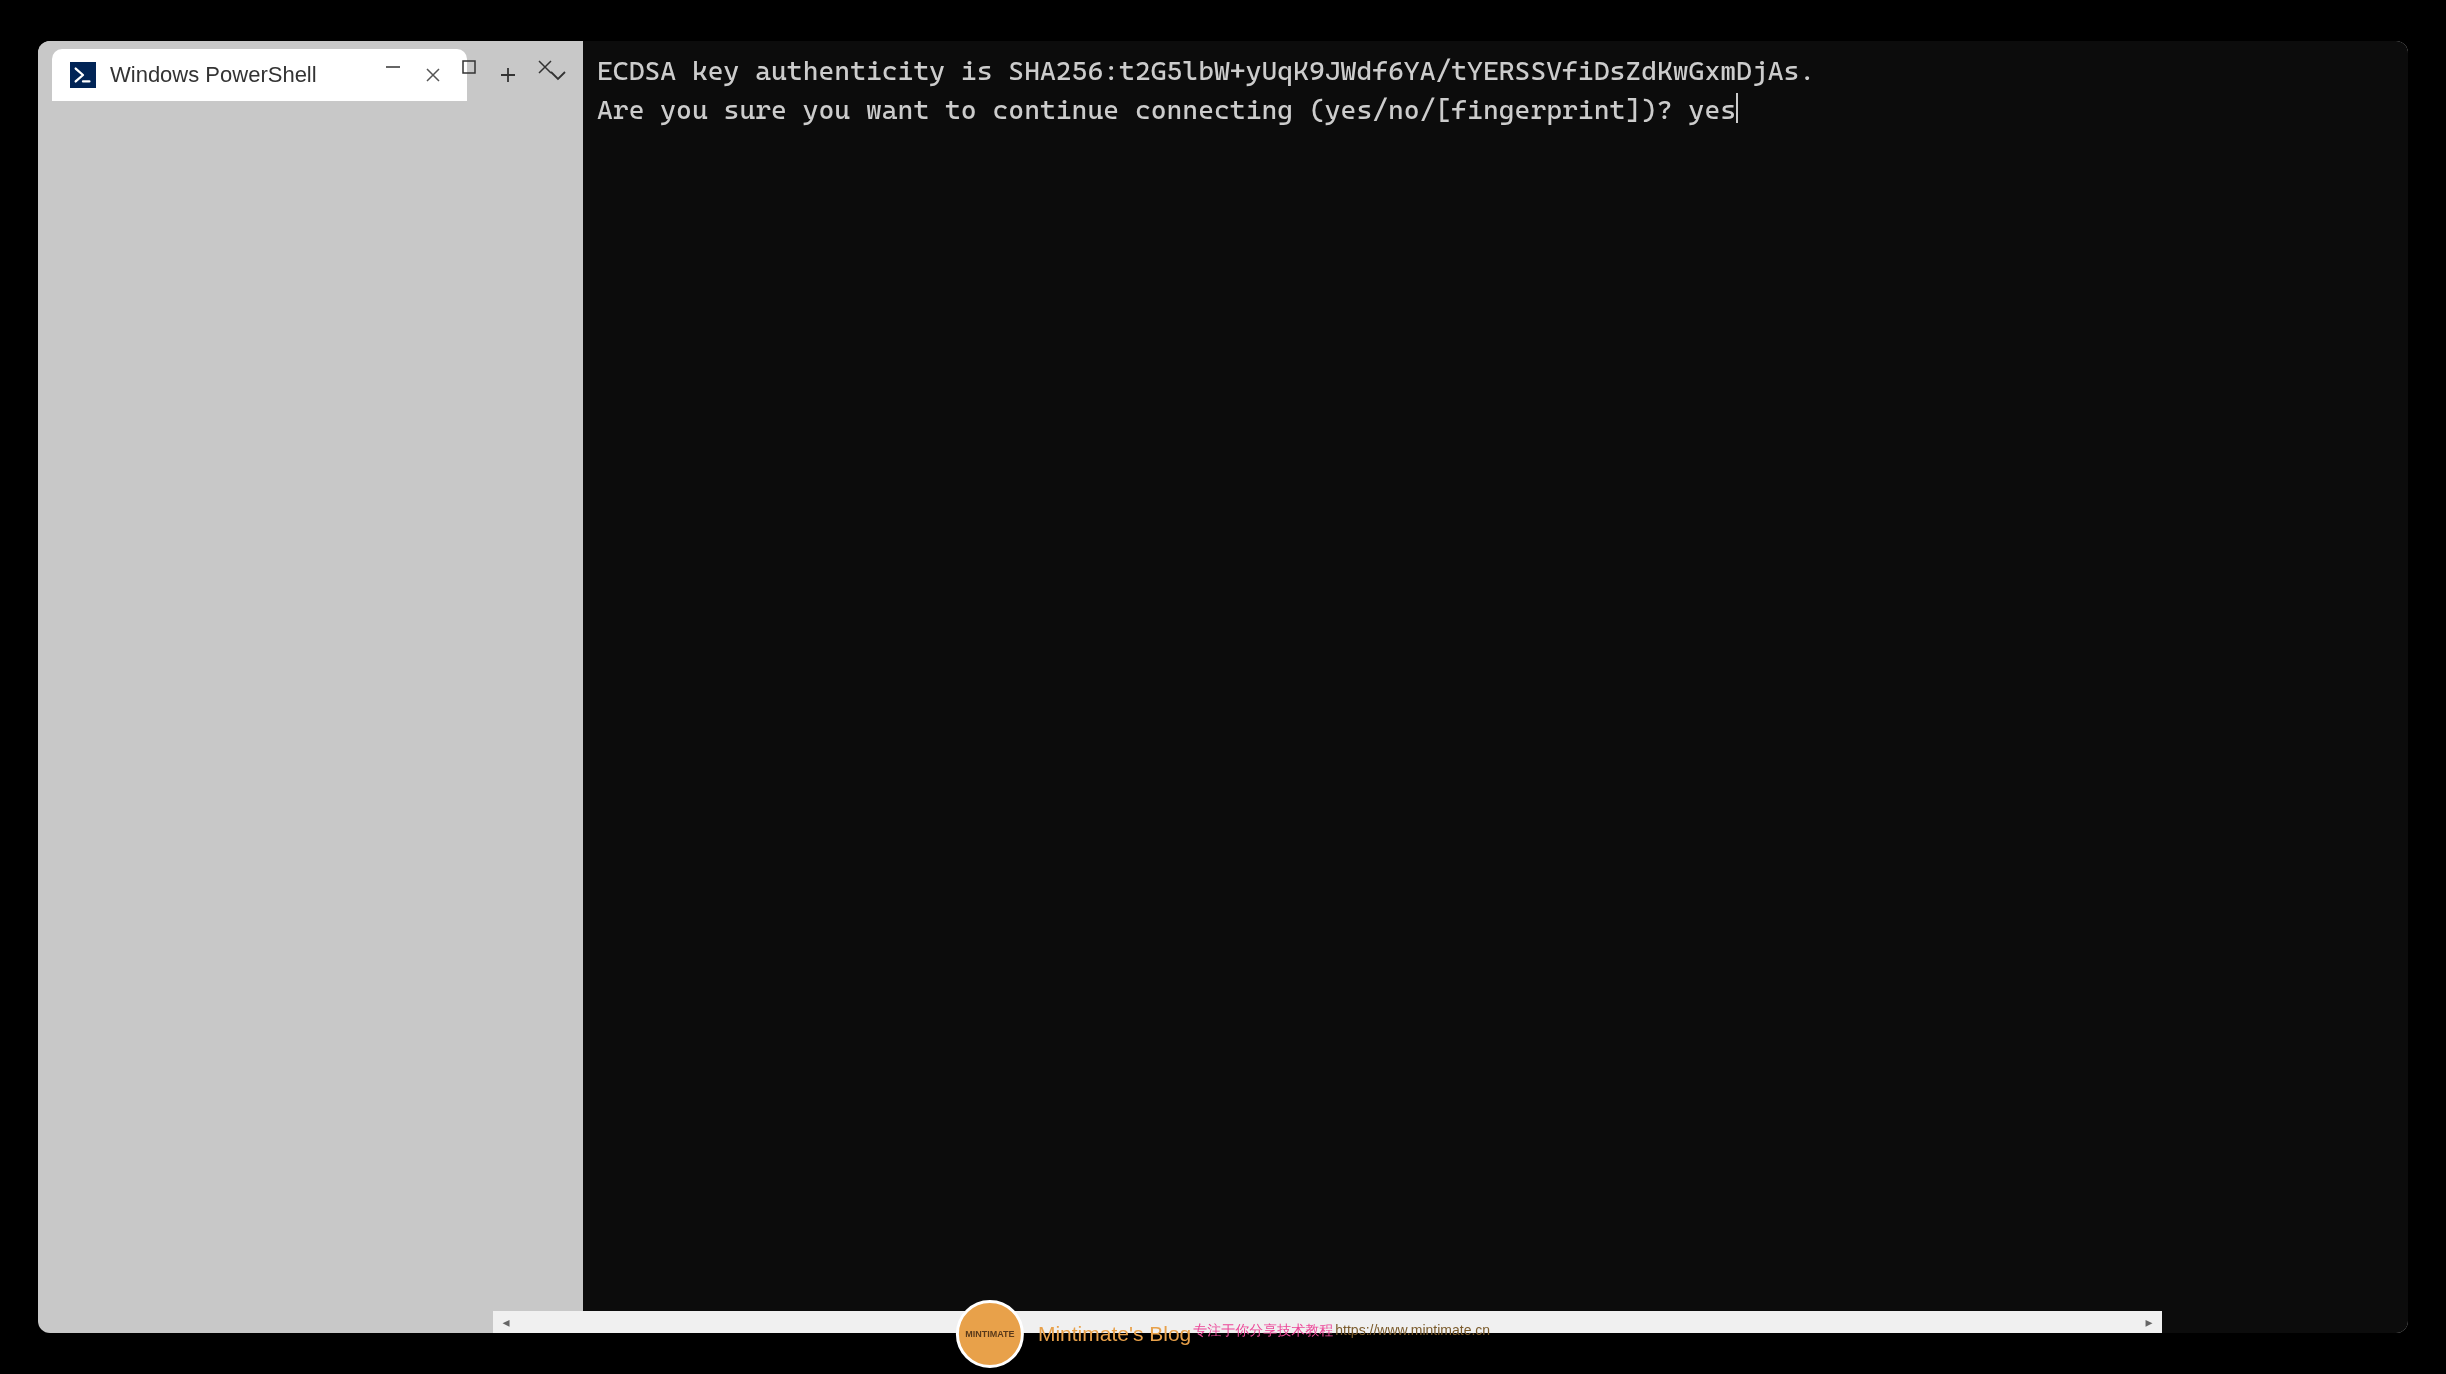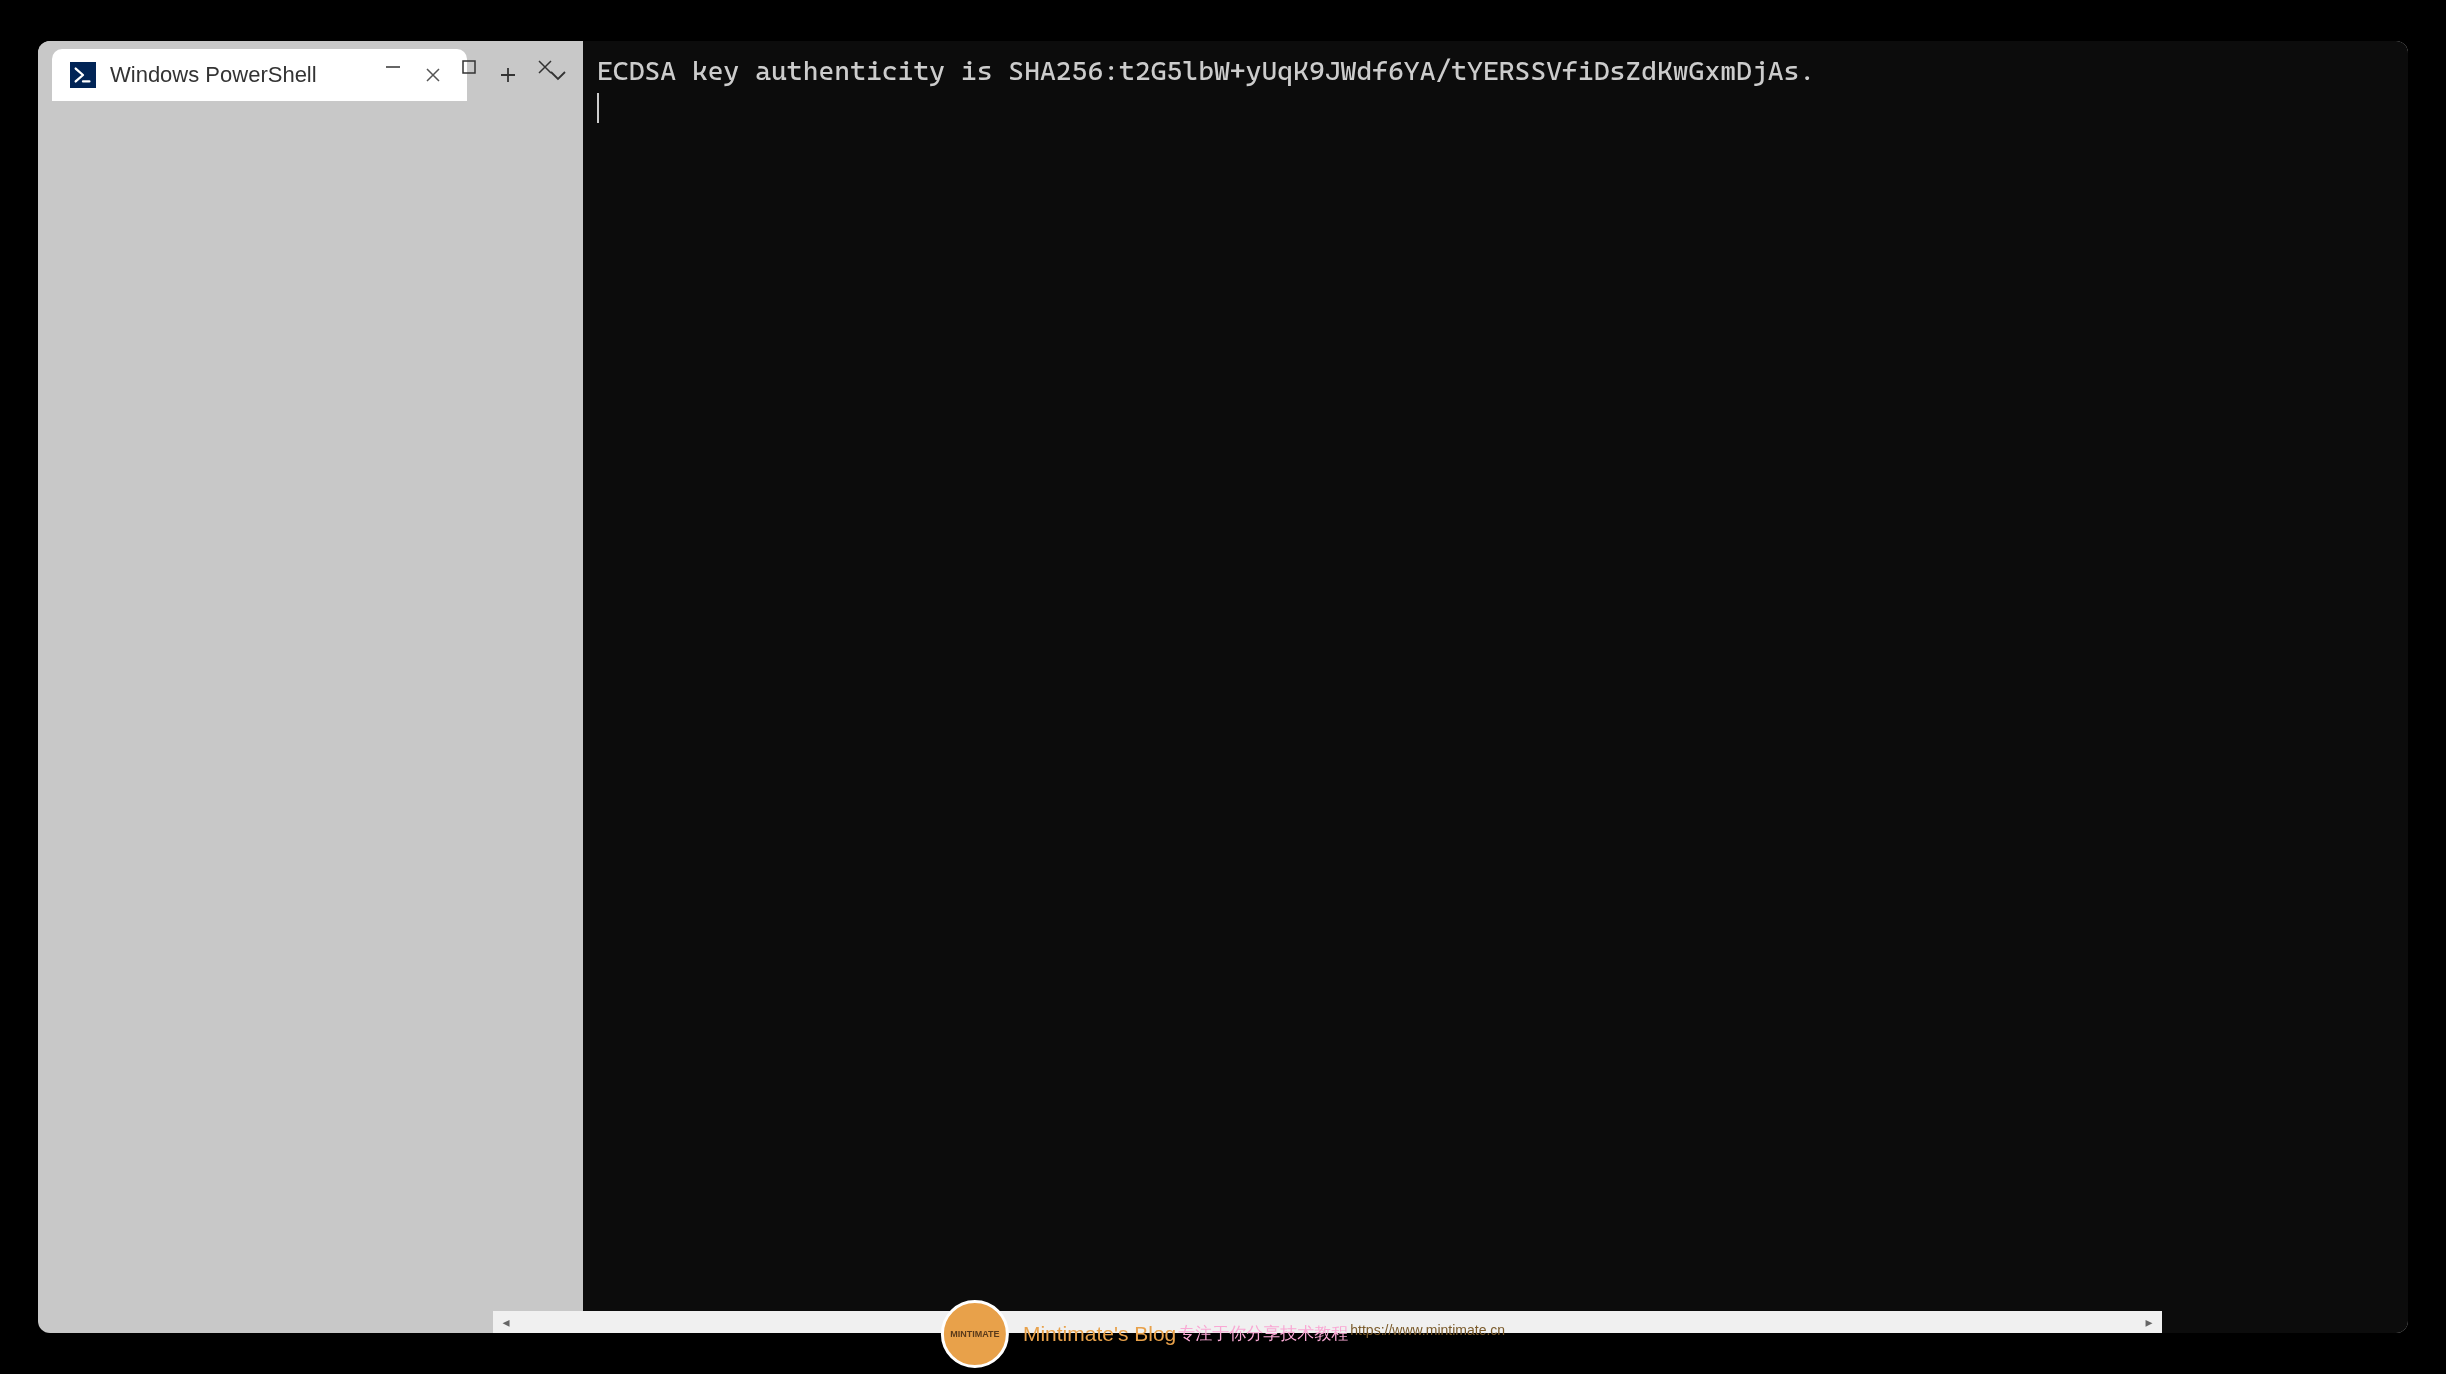--- a/index.html
+++ b/index.html
@@ -199,22 +199,22 @@
       gap: 2px;
     }
     
     .watermark-title {
       color: #e8a14a;
       font-size: 21px;
       font-weight: 500;
     }
     
     .watermark-subtitle {
-      color: #f9a8d4;
-      font-size: 17px;
+      color: #ec4899;
+      font-size: 14px;
     }
     
     .watermark-url {
       color: #7a5a2a;
       font-size: 14px;
     }
     
     .bottom-scrollbar {
       position: absolute;
       bottom: 0;
@@ -287,21 +287,21 @@
       <div class="win-btn">
         <svg viewBox="0 0 18 18">
             <path d="M3 3 L15 15 M15 3 L3 15" stroke="#333" stroke-width="1.5"></path>
           </svg>
       </div>
     </div>
   </div>
 
   <div class="terminal">
     <div class="term-line">ECDSA key authenticity is SHA256:t2G5lbW+yUqK9JWdf6YA/tYERSSVfiDsZdKwGxmDjAs.</div>
-    <div class="term-line"><span class="cursor"></span></div>
+    <div class="term-line"><span>Are you sure you want to continue connecting (yes/no/[fingerprint])? yes</span><span class="cursor"></span></div>
   </div>
 
   <div class="bottom-scrollbar">
     <div class="scroll-arrow">◂</div>
     <div class="scroll-arrow right">▸</div>
   </div>
 </div>
 
 <div class="watermark">
   <div class="watermark-avatar">

